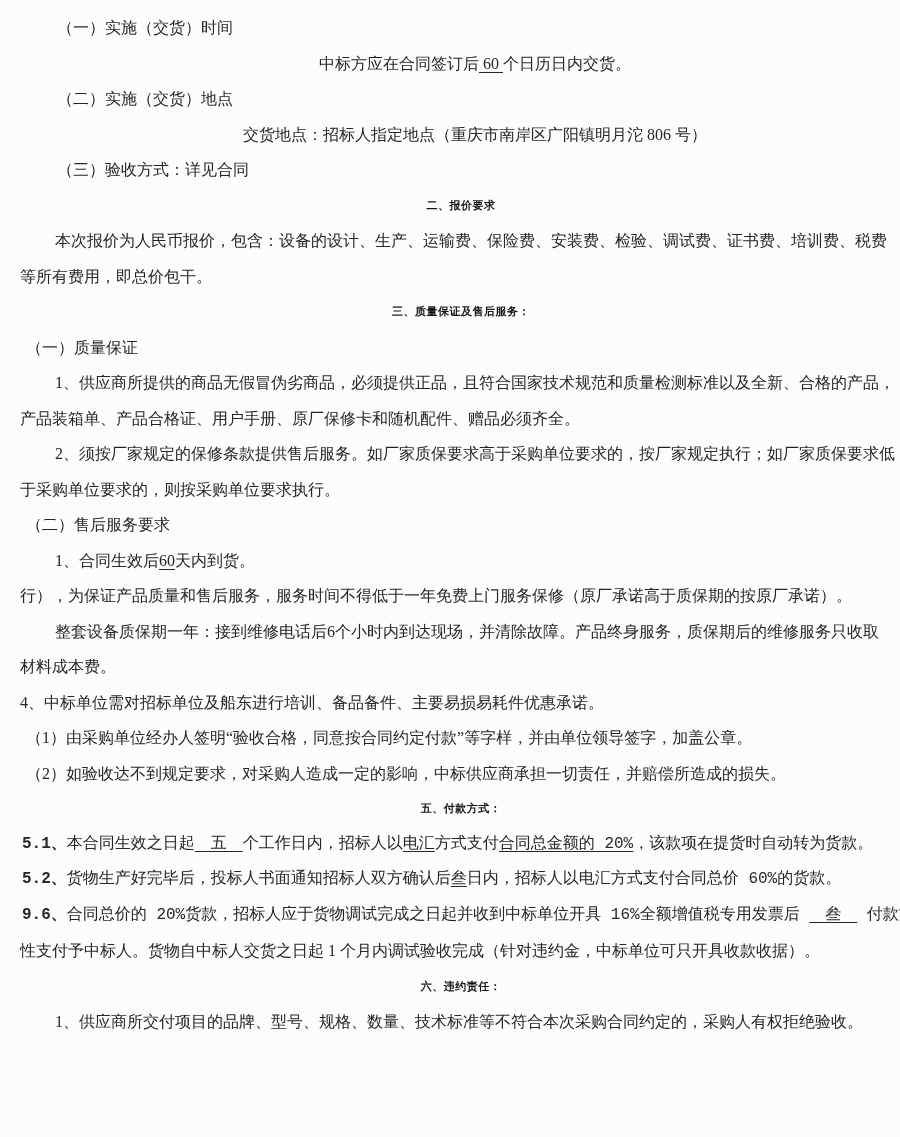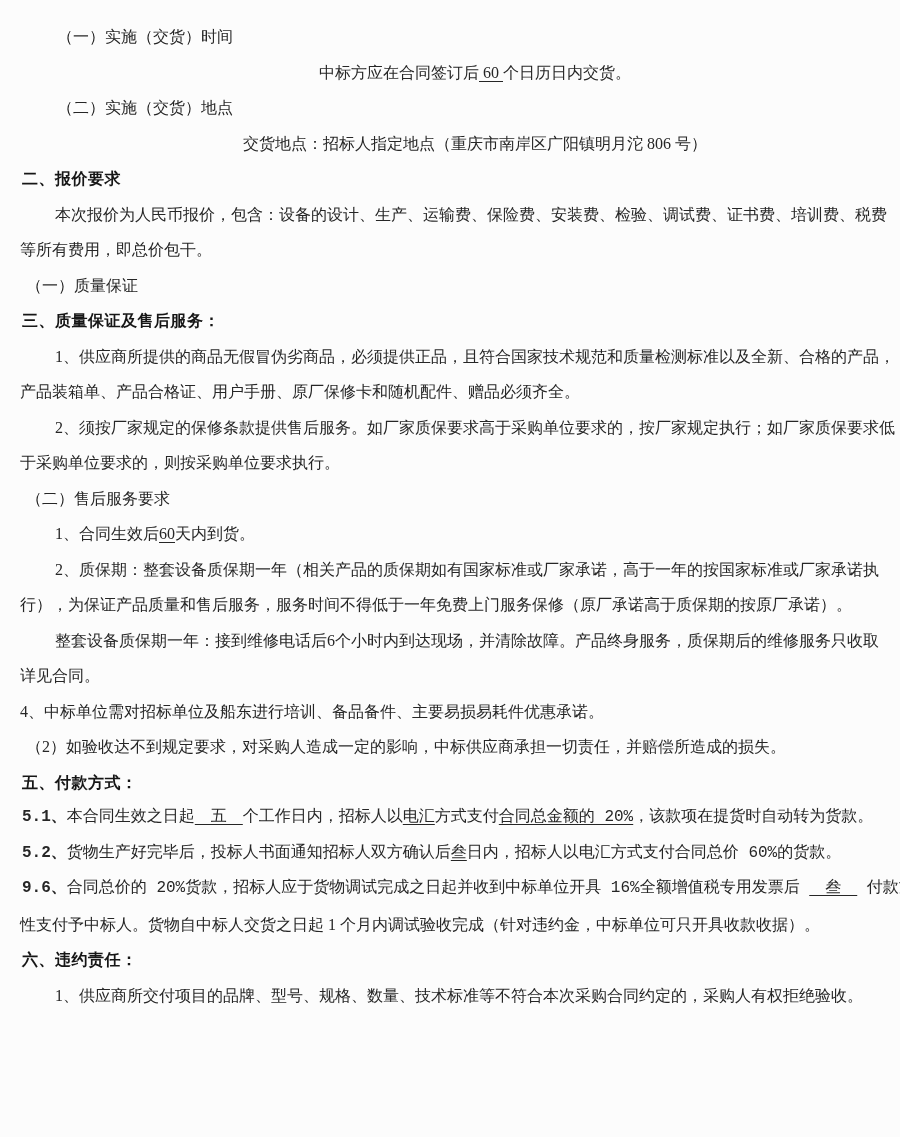--- a/index.html
+++ b/index.html
@@ -8,73 +8,75 @@
     width: 900px;
     height: 1137px;
     overflow: hidden;
     background: #fcfcfc;
   }
   .page {
     position: relative;
     width: 900px;
     height: 1137px;
     box-sizing: border-box;
-    padding-top: 19px;
+    padding-top: 10px;
     font-family: "Liberation Serif", "DejaVu Serif", serif;
     font-size: 16px;
     color: #262626;
   }
   .line {
     height: 35.5px;
     line-height: 35.5px;
     white-space: pre;
   }
   .ind-flush    { padding-left: 20px; }
   .ind-head     { padding-left: 22px; font-family: Liberation Mono, monospace; }
   .ind-paren    { padding-left: 26px; }
   .ind-indent   { padding-left: 55px; }
   .ind-top_item { padding-left: 57px; }
   .ind-top_para { padding-left: 50px; text-align: center; }
   .style-heading {
     font-family: "Liberation Sans", "DejaVu Sans", sans-serif;
     font-weight: 700;
-    font-size: 16px;
+    font-size: 11px;
     color: #161616;
     letter-spacing: 0.5px;
+    text-align: center;
   }
   .seg-u {
     text-decoration: underline;
     text-underline-offset: 3px;
   }
   .seg-b { font-weight: 700; }
 </style>
 </head>
 <body>
 
 <div class="page">
     <div class="line ind-top_item"><span>（一）实施（交货）时间</span></div>
     <div class="line ind-top_para"><span>中标方应在合同签订后</span><span class="seg-u"> 60 </span><span>个日历日内交货。</span></div>
     <div class="line ind-top_item"><span>（二）实施（交货）地点</span></div>
     <div class="line ind-top_para"><span>交货地点：招标人指定地点（重庆市南岸区广阳镇明月沱 806 号）</span></div>
+    <div class="line ind-top_item"><span>（三）验收方式：详见合同</span></div>
     <div class="line ind-head style-heading"><span>二、报价要求</span></div>
     <div class="line ind-indent"><span>本次报价为人民币报价，包含：设备的设计、生产、运输费、保险费、安装费、检验、调试费、证书费、培训费、税费</span></div>
     <div class="line ind-flush"><span>等所有费用，即总价包干。</span></div>
+    <div class="line ind-head style-heading"><span>三、质量保证及售后服务：</span></div>
     <div class="line ind-paren"><span>（一）质量保证</span></div>
-    <div class="line ind-head style-heading"><span>三、质量保证及售后服务：</span></div>
     <div class="line ind-indent"><span>1、供应商所提供的商品无假冒伪劣商品，必须提供正品，且符合国家技术规范和质量检测标准以及全新、合格的产品，</span></div>
     <div class="line ind-flush"><span>产品装箱单、产品合格证、用户手册、原厂保修卡和随机配件、赠品必须齐全。</span></div>
     <div class="line ind-indent"><span>2、须按厂家规定的保修条款提供售后服务。如厂家质保要求高于采购单位要求的，按厂家规定执行；如厂家质保要求低</span></div>
     <div class="line ind-flush"><span>于采购单位要求的，则按采购单位要求执行。</span></div>
     <div class="line ind-paren"><span>（二）售后服务要求</span></div>
     <div class="line ind-indent"><span>1、合同生效后</span><span class="seg-u">60</span><span>天内到货。</span></div>
-    <div class="line ind-indent"><span>2、质保期：整套设备质保期一年（相关产品的质保期如有国家标准或厂家承诺，高于一年的按国家标准或厂家承诺执</span></div>
     <div class="line ind-flush"><span>行），为保证产品质量和售后服务，服务时间不得低于一年免费上门服务保修（原厂承诺高于质保期的按原厂承诺）。</span></div>
     <div class="line ind-indent"><span>整套设备质保期一年：接到维修电话后6个小时内到达现场，并清除故障。产品终身服务，质保期后的维修服务只收取</span></div>
-    <div class="line ind-flush"><span>详见合同。</span></div>
+    <div class="line ind-flush"><span>材料成本费。</span></div>
     <div class="line ind-flush"><span>4、中标单位需对招标单位及船东进行培训、备品备件、主要易损易耗件优惠承诺。</span></div>
+    <div class="line ind-paren"><span>（1）由采购单位经办人签明“验收合格，同意按合同约定付款”等字样，并由单位领导签字，加盖公章。</span></div>
     <div class="line ind-paren"><span>（2）如验收达不到规定要求，对采购人造成一定的影响，中标供应商承担一切责任，并赔偿所造成的损失。</span></div>
     <div class="line ind-head style-heading"><span>五、付款方式：</span></div>
     <div class="line ind-head"><span class="seg-b">5.1、</span><span>本合同生效之日起</span><span class="seg-u">　五　</span><span>个工作日内，招标人以</span><span class="seg-u">电汇</span><span>方式支付</span><span class="seg-u">合同总金额的 20%</span><span>，该款项在提货时自动转为货款。</span></div>
     <div class="line ind-head"><span class="seg-b">5.2、</span><span>货物生产好完毕后，投标人书面通知招标人双方确认后</span><span class="seg-u">叁</span><span>日内，招标人以电汇方式支付合同总价 60%的货款。</span></div>
     <div class="line ind-head"><span class="seg-b">9.6、</span><span>合同总价的 20%货款，招标人应于货物调试完成之日起并收到中标单位开具 16%全额增值税专用发票后 </span><span class="seg-u">　叁　</span><span> 付款方式</span></div>
     <div class="line ind-flush"><span>性支付予中标人。货物自中标人交货之日起 1 个月内调试验收完成（针对违约金，中标单位可只开具收款收据）。</span></div>
     <div class="line ind-head style-heading"><span>六、违约责任：</span></div>
     <div class="line ind-indent"><span>1、供应商所交付项目的品牌、型号、规格、数量、技术标准等不符合本次采购合同约定的，采购人有权拒绝验收。</span></div>
   </div>
 

